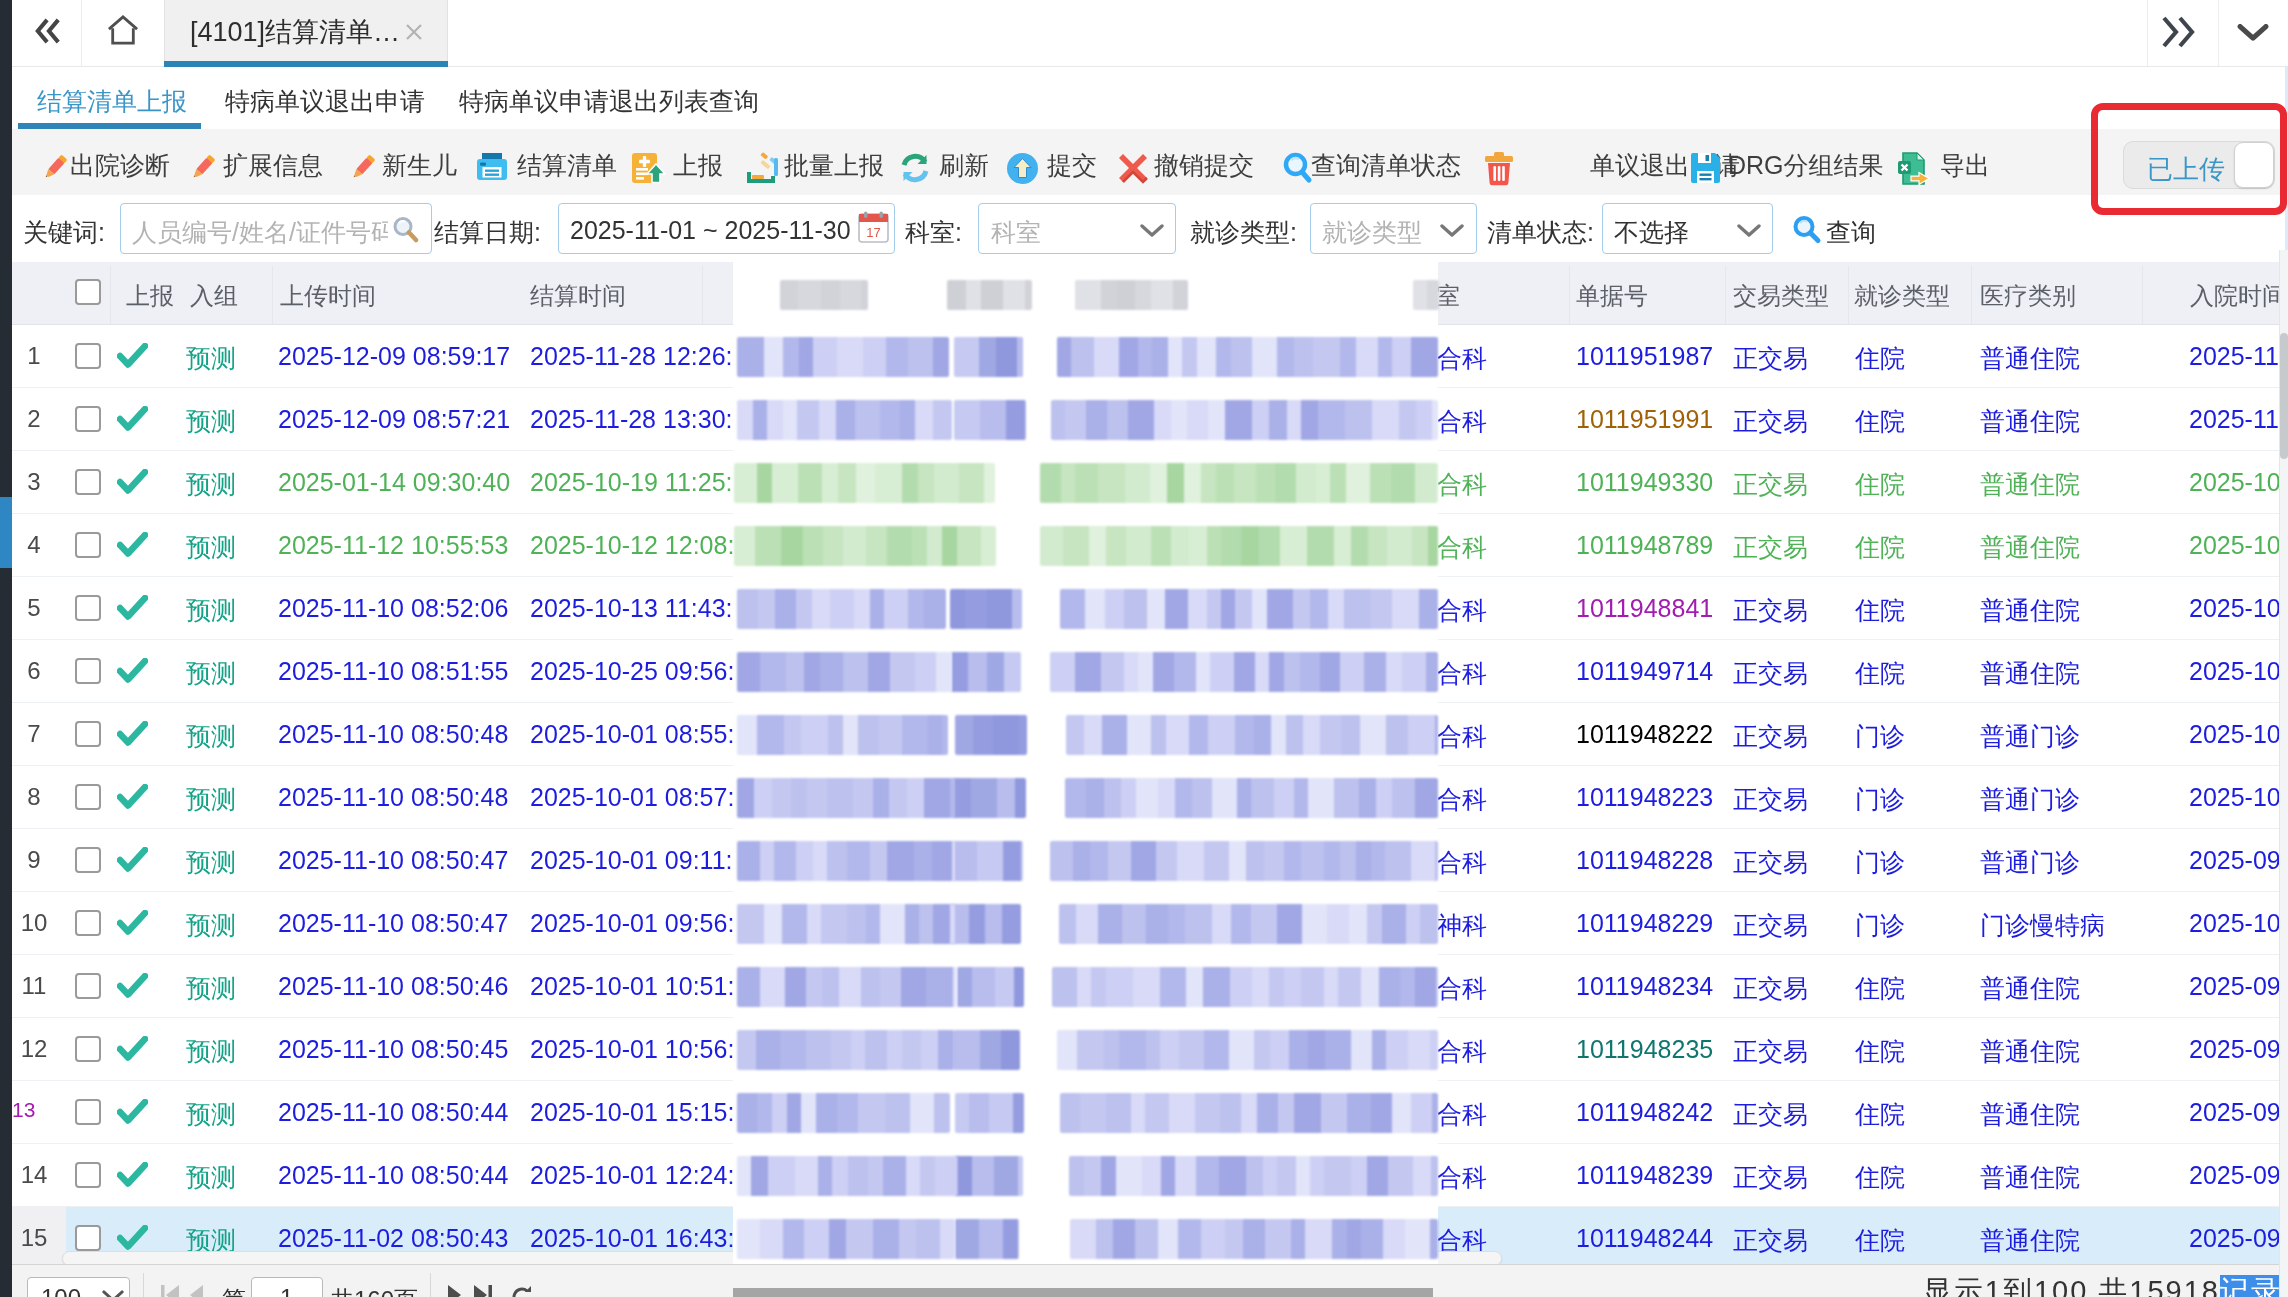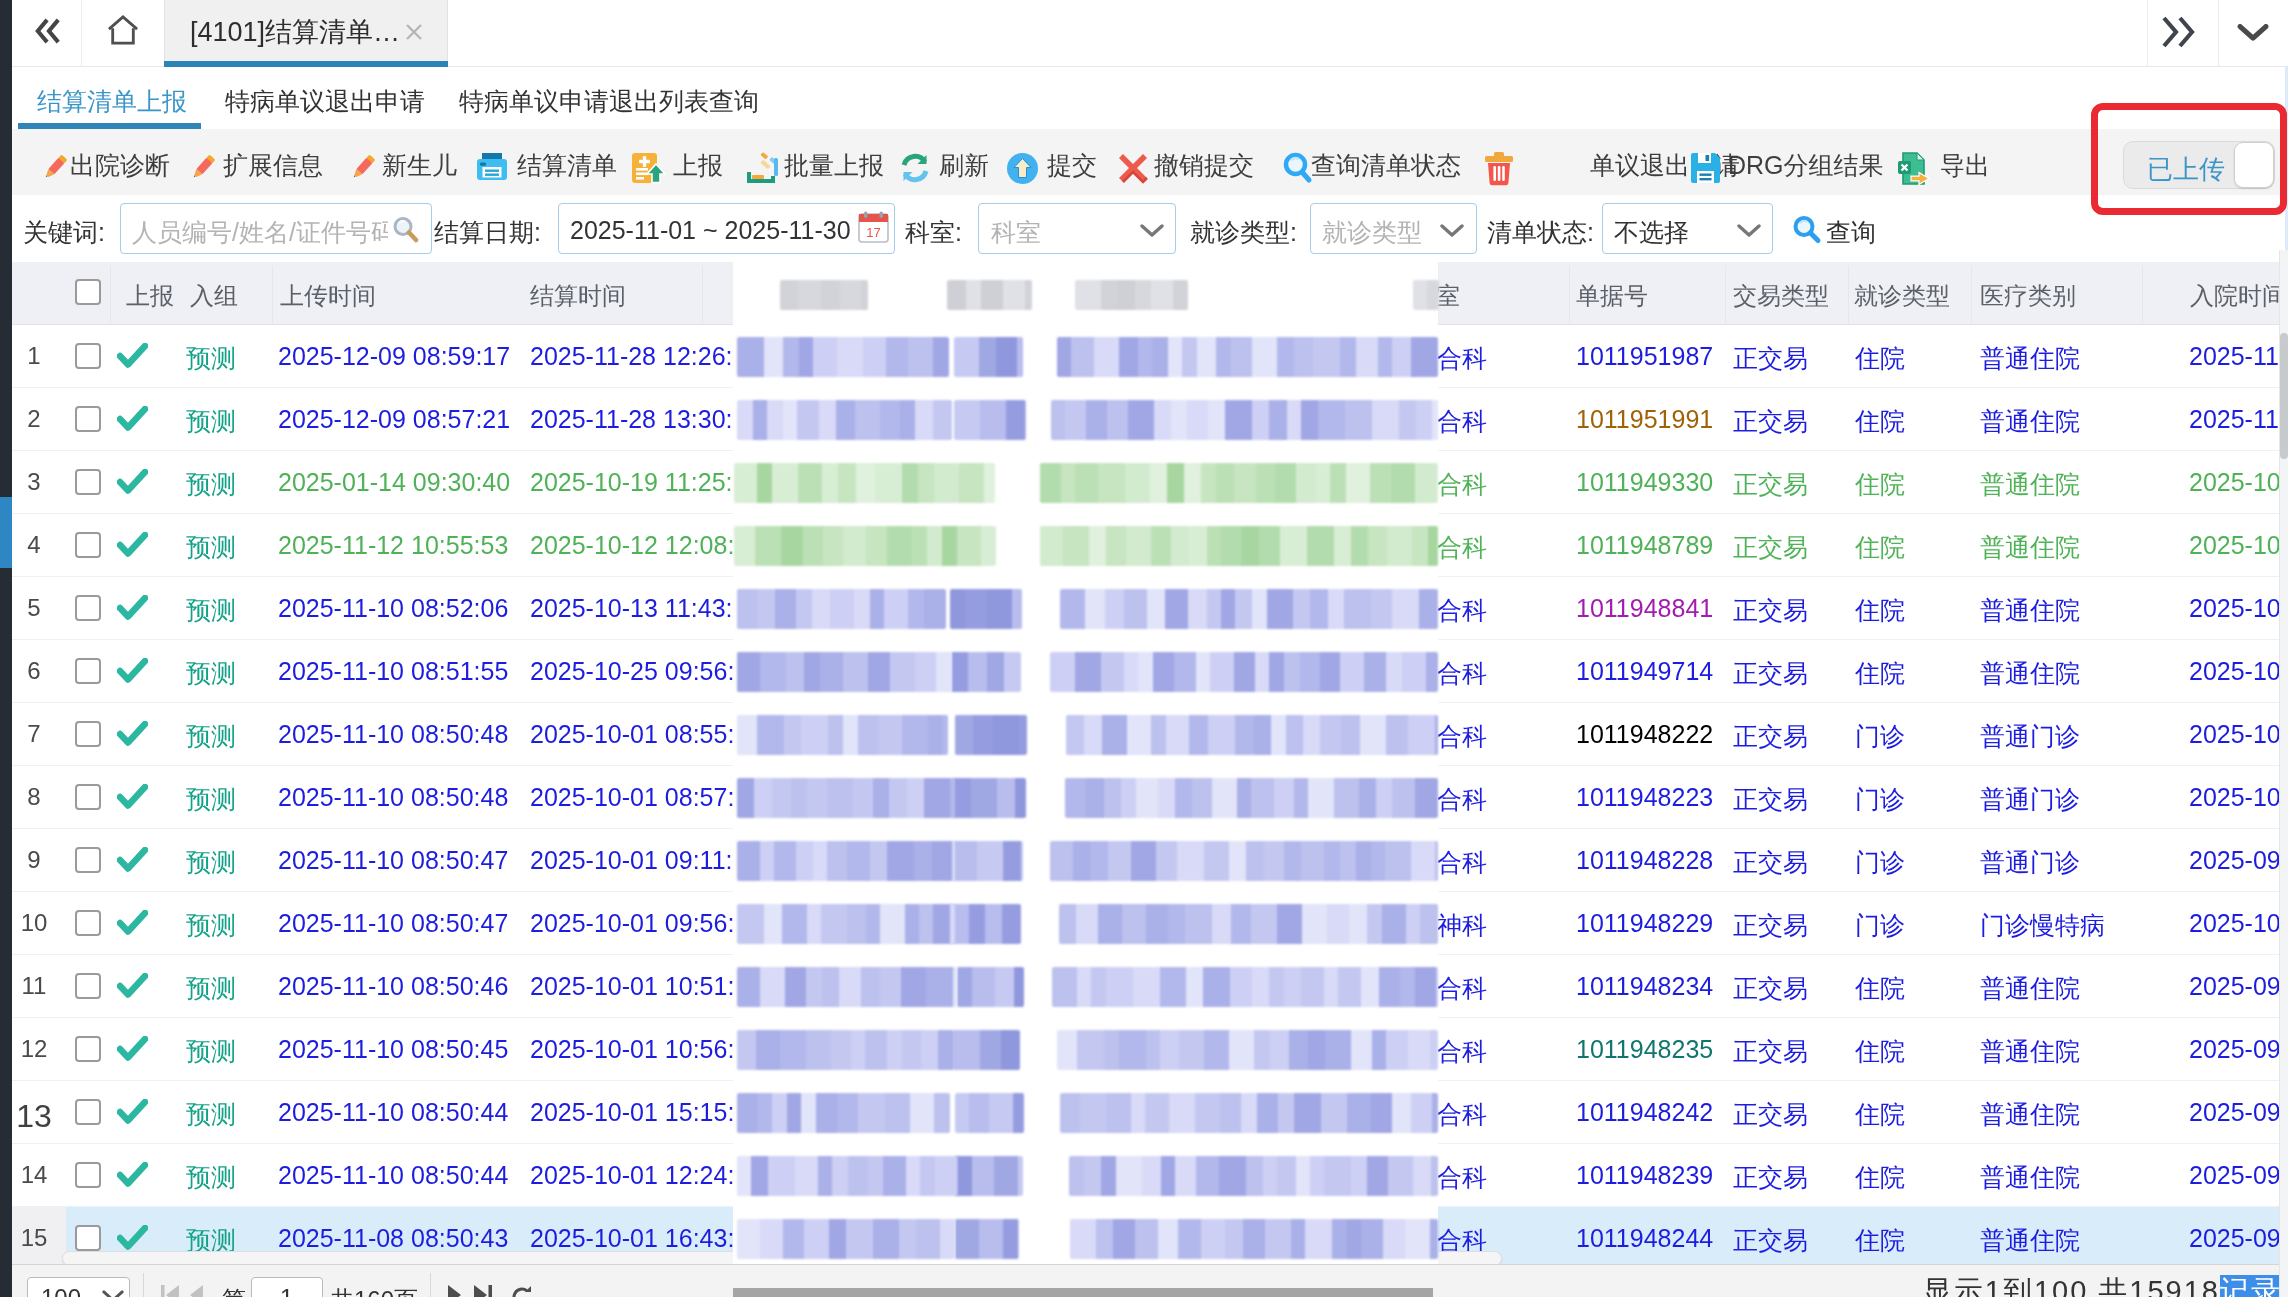--- a/index.html
+++ b/index.html
@@ -394,21 +394,21 @@
 <div class="cell" style="left:186px;top:1035px;color:#13a287">预测</div>
 <div class="cell" style="left:278px;top:1035px;color:#1d1de0">2025-11-10 08:50:45</div>
 <div class="cell" style="left:530px;top:1035px;color:#1d1de0">2025-10-01 10:56:25</div>
 <div class="cell" style="left:1412px;top:1035px;color:#1d1de0">综合科</div>
 <div class="cell" style="left:1576px;top:1035px;color:#0f766e">1011948235</div>
 <div class="cell" style="left:1733px;top:1035px;color:#1d1de0">正交易</div>
 <div class="cell" style="left:1855px;top:1035px;color:#1d1de0">住院</div>
 <div class="cell" style="left:1980px;top:1035px;color:#1d1de0">普通住院</div>
 <div class="cell" style="left:2189px;top:1035px;color:#1d1de0">2025-09-29</div>
 <div class="abs" style="left:12px;top:1081px;width:2276px;height:63px;background:#fff;border-bottom:1px solid #eef1f4"></div>
-<div class="abs" style="left:12px;top:1098px;width:44px;text-align:center;font-size:32px;color:#404040">13</div>
+<div class="abs" style="left:12px;top:1098px;width:44px;font-size:21px;color:#a21caf">13</div>
 <div class="abs" style="left:75px;top:1099px;width:26px;height:26px;background:#fff;border:2px solid #9a9a9a;border-radius:4px"></div>
 <svg class="abs" style="left:117px;top:1099px" width="31" height="26" viewBox="0 0 31 26">
 <path d="M3 13 L11 21.5 L28 3" fill="none" stroke="#2cb7a1" stroke-width="6.5" stroke-linecap="round" stroke-linejoin="round"></path>
     </svg>
 <div class="cell" style="left:186px;top:1098px;color:#13a287">预测</div>
 <div class="cell" style="left:278px;top:1098px;color:#1d1de0">2025-11-10 08:50:44</div>
 <div class="cell" style="left:530px;top:1098px;color:#1d1de0">2025-10-01 15:15:36</div>
 <div class="cell" style="left:1412px;top:1098px;color:#1d1de0">综合科</div>
 <div class="cell" style="left:1576px;top:1098px;color:#1d1de0">1011948242</div>
 <div class="cell" style="left:1733px;top:1098px;color:#1d1de0">正交易</div>
@@ -431,21 +431,21 @@
 <div class="cell" style="left:1980px;top:1161px;color:#1d1de0">普通住院</div>
 <div class="cell" style="left:2189px;top:1161px;color:#1d1de0">2025-09-26</div>
 <div class="abs" style="left:12px;top:1207px;width:2276px;height:63px;background:#d8ecfa;border-bottom:1px solid #eef1f4"></div>
 <div class="abs" style="left:12px;top:1207px;width:54px;height:63px;background:#f0f0f2"></div>
 <div class="abs" style="left:12px;top:1224px;width:44px;text-align:center;font-size:24px;color:#4a4a4a">15</div>
 <div class="abs" style="left:75px;top:1225px;width:26px;height:26px;background:#fff;border:2px solid #9a9a9a;border-radius:4px"></div>
 <svg class="abs" style="left:117px;top:1225px" width="31" height="26" viewBox="0 0 31 26">
 <path d="M3 13 L11 21.5 L28 3" fill="none" stroke="#2cb7a1" stroke-width="6.5" stroke-linecap="round" stroke-linejoin="round"></path>
     </svg>
 <div class="cell" style="left:186px;top:1224px;color:#13a287">预测</div>
-<div class="cell" style="left:278px;top:1224px;color:#1d1de0">2025-11-08 08:50:43</div>
+<div class="cell" style="left:278px;top:1224px;color:#1d1de0">2025-11-02 08:50:43</div>
 <div class="cell" style="left:530px;top:1224px;color:#1d1de0">2025-10-01 16:43:58</div>
 <div class="cell" style="left:1412px;top:1224px;color:#1d1de0">综合科</div>
 <div class="cell" style="left:1576px;top:1224px;color:#1d1de0">1011948244</div>
 <div class="cell" style="left:1733px;top:1224px;color:#1d1de0">正交易</div>
 <div class="cell" style="left:1855px;top:1224px;color:#1d1de0">住院</div>
 <div class="cell" style="left:1980px;top:1224px;color:#1d1de0">普通住院</div>
 <div class="cell" style="left:2189px;top:1224px;color:#1d1de0">2025-09-25</div>
 <div class="abs" style="left:62px;top:1251px;width:1440px;height:15px;background:#f5f5f6;border:1px solid #dedede;border-radius:8px;box-shadow:0 1px 2px rgba(0,0,0,.08)"></div>
 <div class="abs" style="left:733px;top:255px;width:705px;height:1032px;background:#fff"></div>
 <div class="abs" style="left:780px;top:280px;width:88px;height:30px;background:linear-gradient(90deg,#d2d3d9 0px 18px,#d7d8dd 18px 41px,#d2d3d9 41px 60px,#d7d8dd 60px 81px,#d2d3d9 81px 88px);border-radius:2px;filter:blur(1px)"></div>

